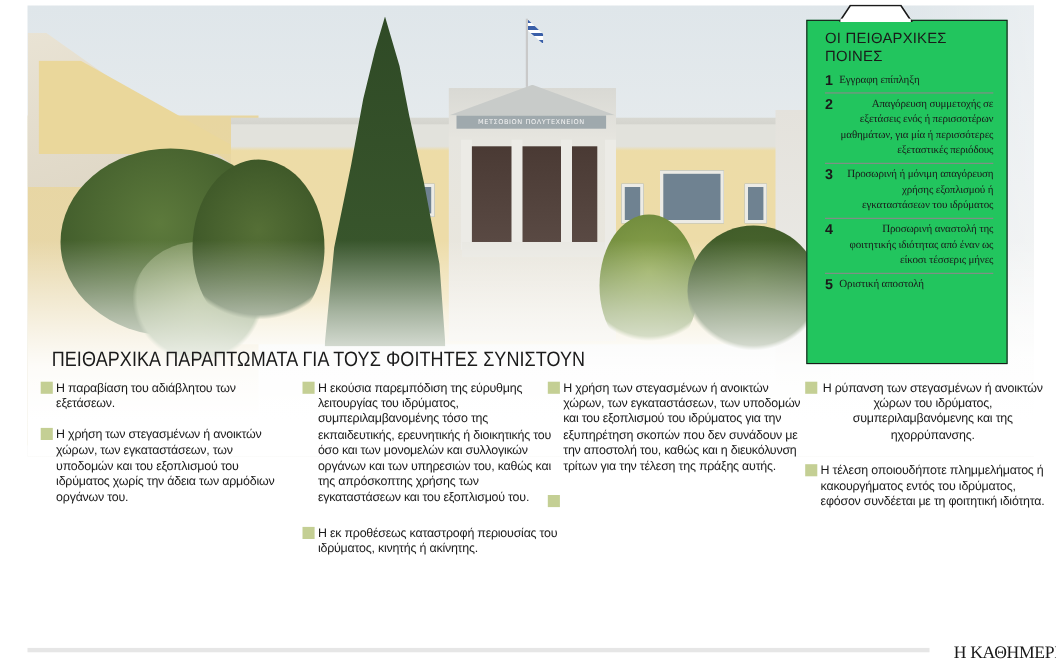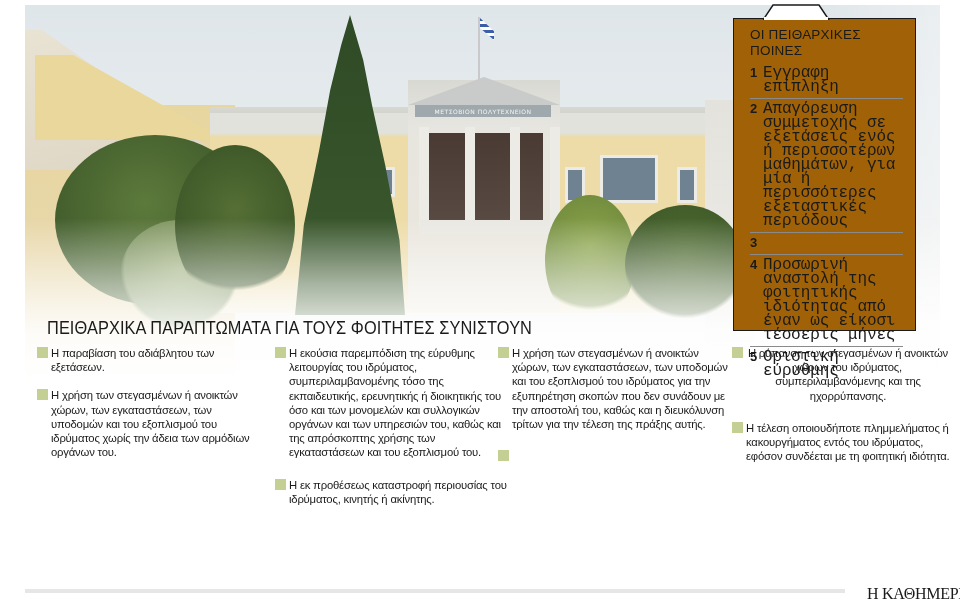--- a/index.html
+++ b/index.html
@@ -71,43 +71,44 @@
       background: linear-gradient(180deg, rgba(255,255,255,0) 0%, rgba(255,255,255,0) 52%, rgba(255,255,255,0.55) 68%, rgba(255,255,255,0.9) 80%, #ffffff 92%);
     }
     .photo-fade-right {
       position: absolute; right: 0; top: 0; width: 120px; height: 100%;
       background: linear-gradient(90deg, rgba(255,255,255,0), rgba(255,255,255,0.35));
     }
 
     
     .penalties {
       position: absolute; left: 733px; top: 18px; width: 183px; height: 313px;
-      background: #a16207; border: 1.5px solid #1a1a1a;
+      background: #22c55e; border: 1.5px solid #1a1a1a;
       padding: 8px 12px 0 16px;
     }
     .tab-notch {
       position: absolute; left: 763px; top: 4px; width: 70px; height: 16px; z-index: 3;
     }
     .penalties-title {
       font-family: "Liberation Sans Narrow", "Liberation Sans", sans-serif;
       font-size: 13.5px; line-height: 16px; color: #1a1a1a; letter-spacing: 0.2px;
       margin-bottom: 4px; font-stretch: condensed;
     }
     .pen-item {
       display: flex; align-items: flex-start; gap: 4px;
       padding: 3px 0 4px 0; border-bottom: 1.5px solid #8a8a8a;
     }
     .pen-item:last-child { border-bottom: none; }
     .pen-num {
       font-weight: bold; font-size: 13px; line-height: 14px; width: 9px; flex: none;
       font-family: "Liberation Sans", sans-serif;
     }
     .pen-text {
-      font-size: 16px; line-height: 14px; letter-spacing: -0.15px;
-      font-family: Liberation Mono, monospace;
+      font-size: 10px; line-height: 14px; letter-spacing: -0.15px;
+      font-family: Liberation Serif, serif;
+      text-align: right;
     }
 
     
     .headline {
       position: absolute; left: 47px; top: 317px;
       font-family: "Liberation Sans", sans-serif; font-size: 19px; letter-spacing: 0.1px;
       color: #1a1a1a; transform: scaleX(0.86); transform-origin: left top; white-space: nowrap;
     }
     .col { position: absolute; top: 346px; }
     .col1 { left: 37px; width: 225px; }
@@ -181,28 +182,29 @@
   <div class="pen-item">
     <span class="pen-num">1</span>
     <span class="pen-text">Εγγραφη επίπληξη</span>
   </div>
   <div class="pen-item">
     <span class="pen-num">2</span>
     <span class="pen-text">Απαγόρευση συμμετοχής σε εξετάσεις ενός ή περισσοτέρων μαθημάτων, για μία ή περισσότερες εξεταστικές περιόδους</span>
   </div>
   <div class="pen-item">
     <span class="pen-num">3</span>
+    <span class="pen-text">Προσωρινή ή μόνιμη απαγόρευση χρήσης εξοπλισμού ή εγκαταστάσεων του ιδρύματος</span>
   </div>
   <div class="pen-item">
     <span class="pen-num">4</span>
     <span class="pen-text">Προσωρινή αναστολή της φοιτητικής ιδιότητας από έναν ως είκοσι τέσσερις μήνες</span>
   </div>
   <div class="pen-item">
     <span class="pen-num">5</span>
-    <span class="pen-text">Οριστική εύρυθμης</span>
+    <span class="pen-text">Οριστική αποστολή</span>
   </div>
 </div>
 
 <div class="headline">ΠΕΙΘΑΡΧΙΚΑ ΠΑΡΑΠΤΩΜΑΤΑ ΓΙΑ ΤΟΥΣ ΦΟΙΤΗΤΕΣ ΣΥΝΙΣΤΟΥΝ</div>
 
 <div class="col col1">
   <div class="bullet bold">
     <span class="sq"></span>
     <span>Η παραβίαση του αδιάβλητου των εξετάσεων.</span>
   </div>

